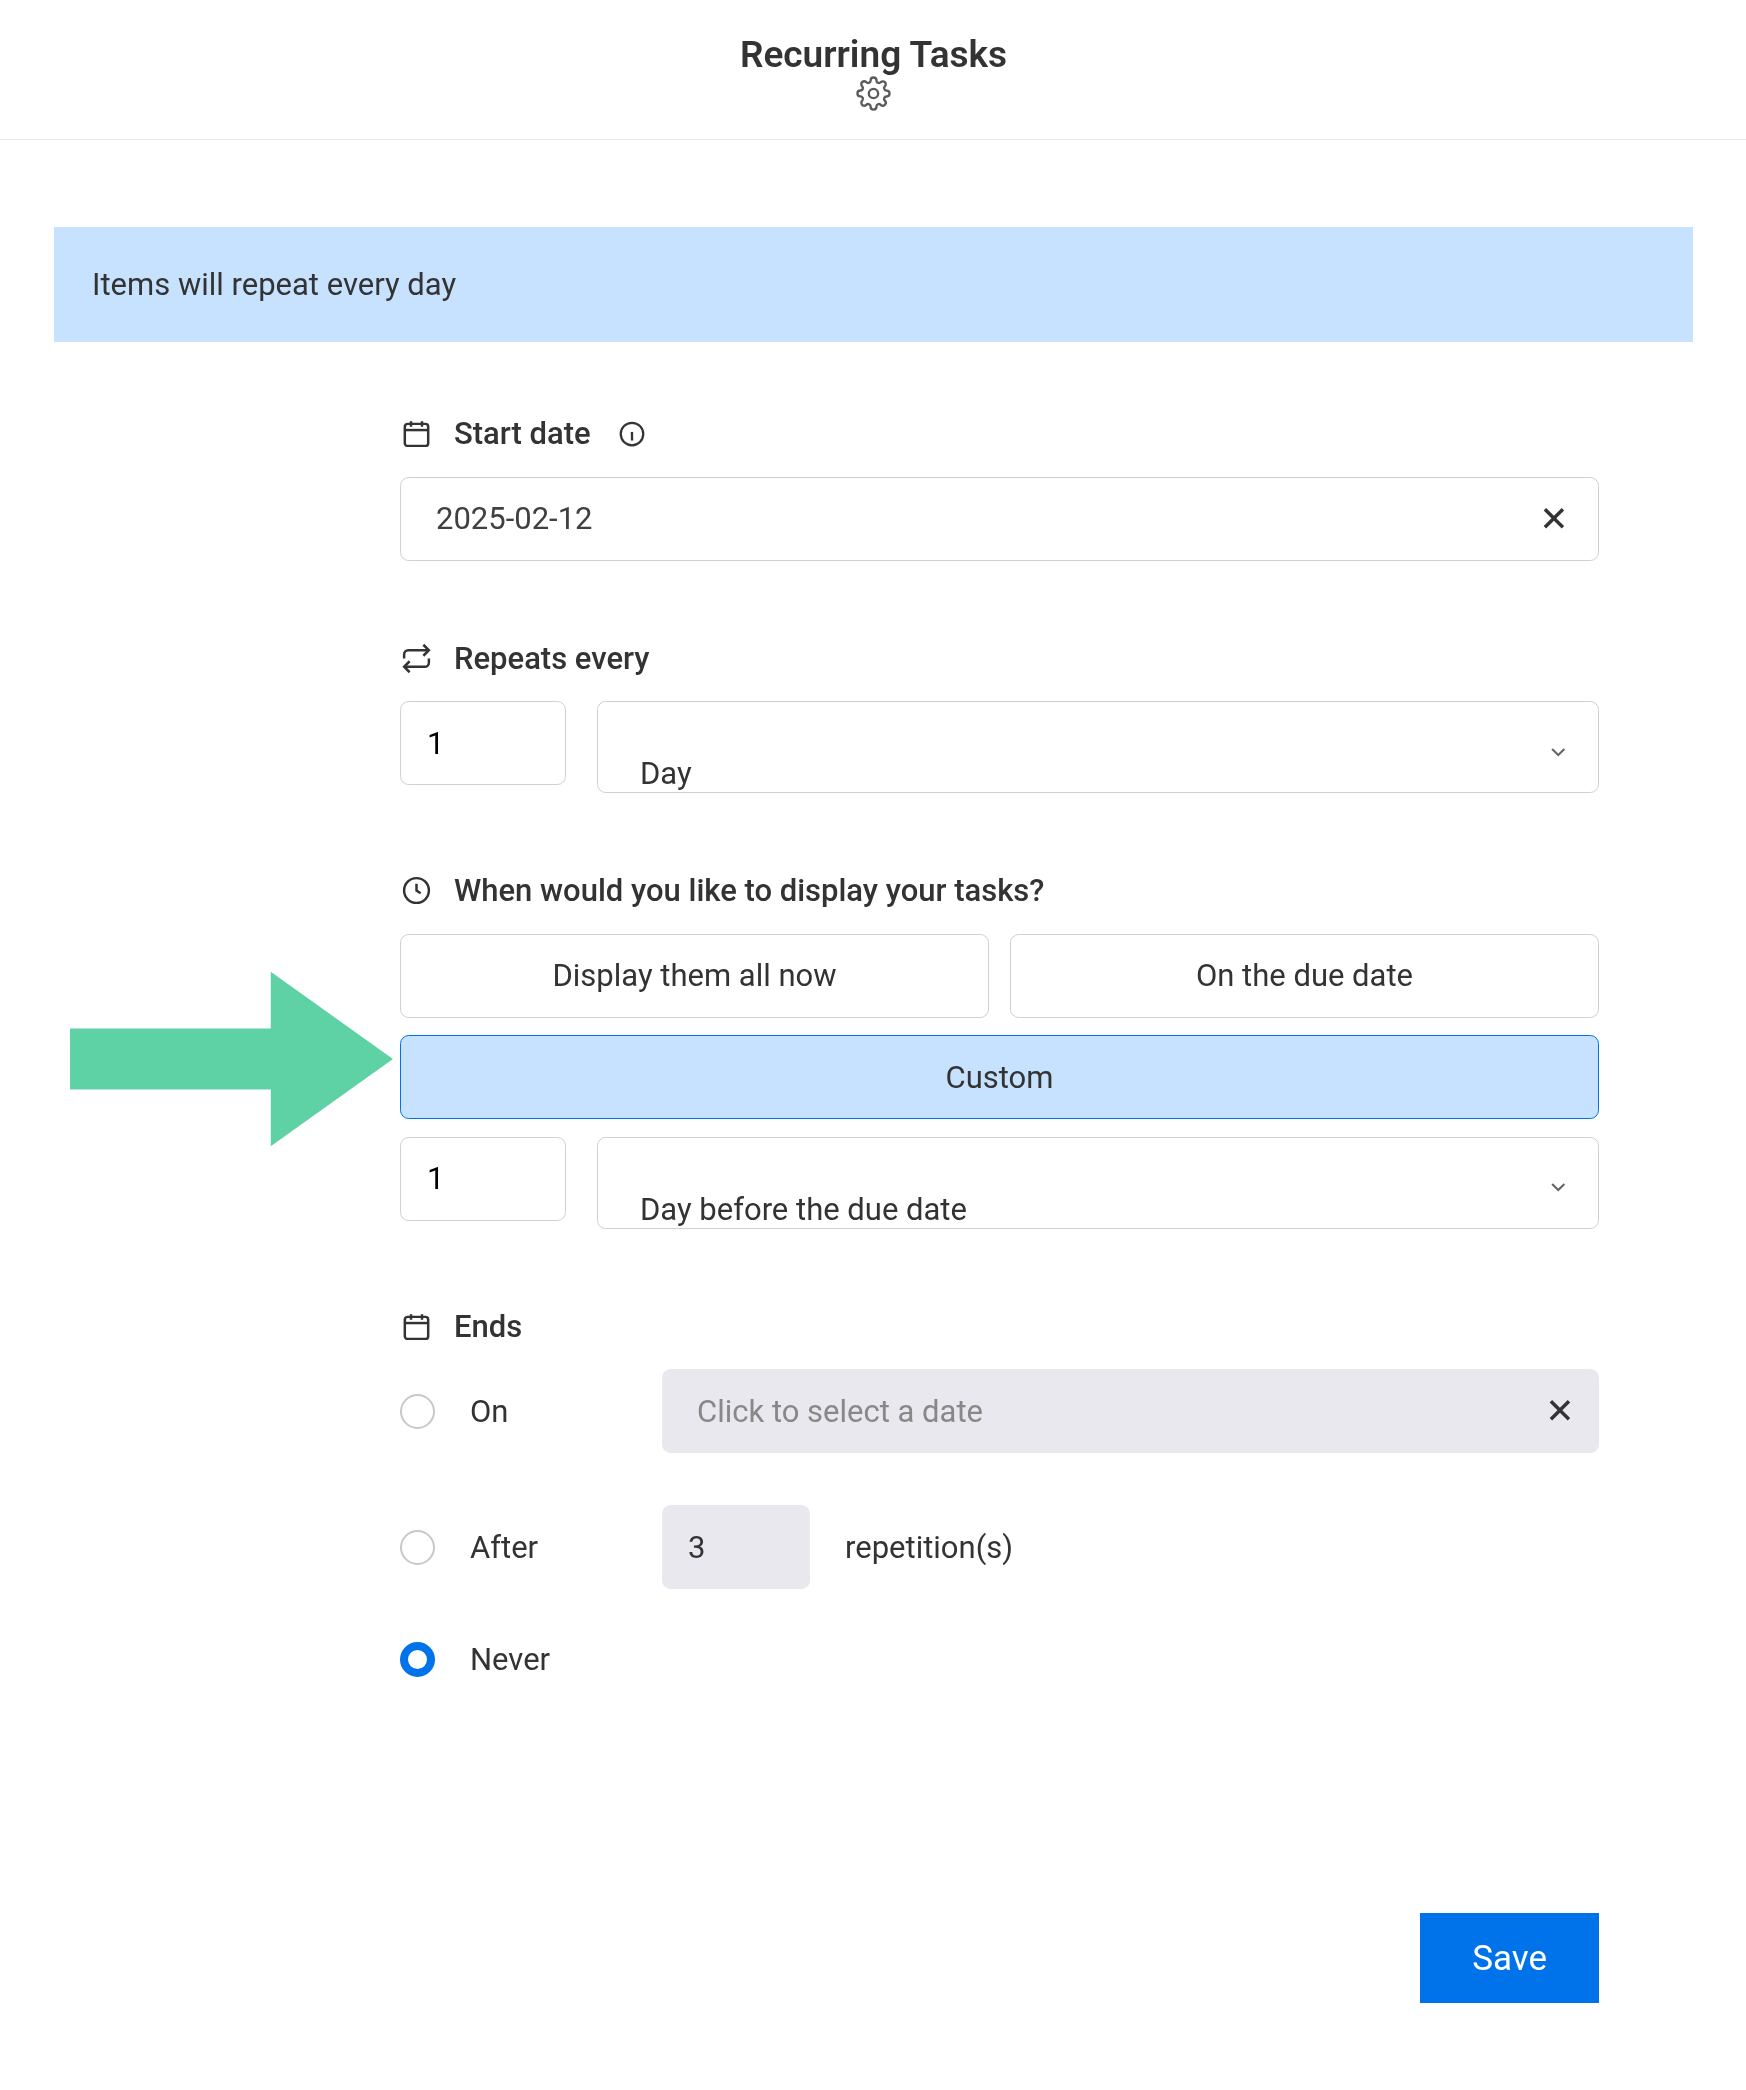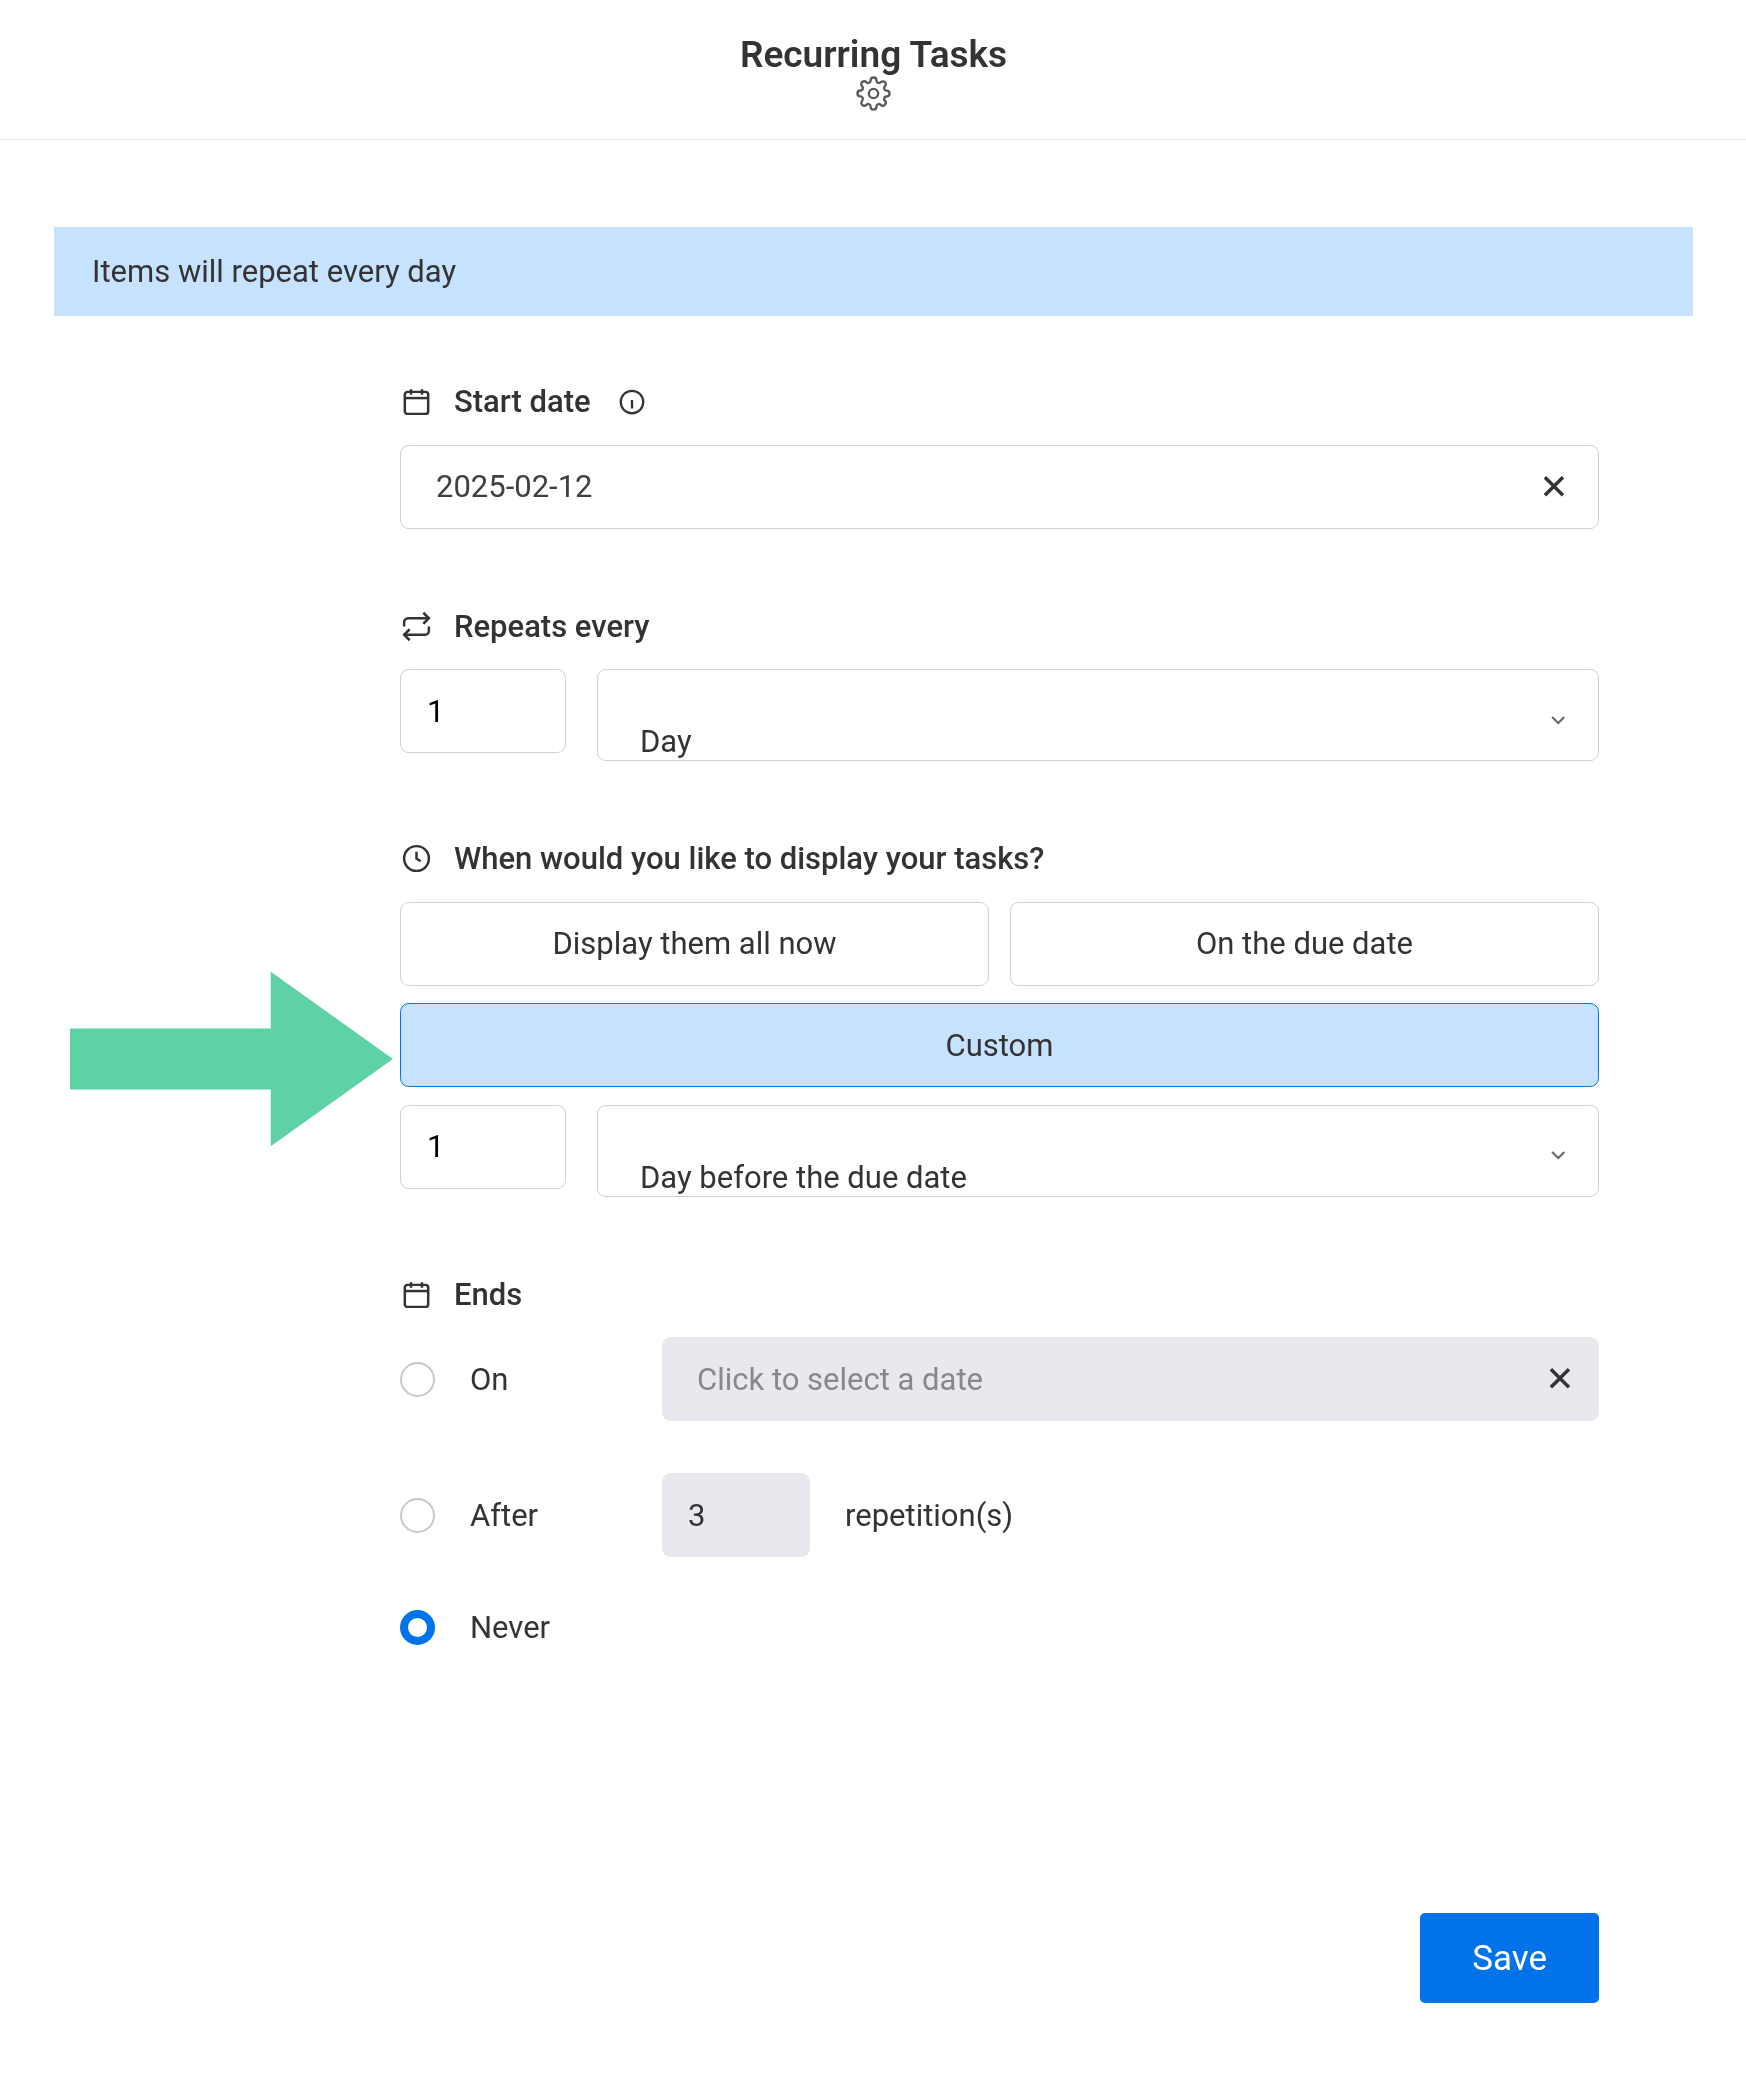--- a/index.html
+++ b/index.html
@@ -29,23 +29,23 @@
     font-weight: 600;
     color: #333;
   }
   .gear {
     width: 35px;
     height: 35px;
     color: #5a5a5a;
     cursor: pointer;
   }
   .banner {
-    margin: 87px 54px 8px 54px;
+    margin: 87px 54px 14px 54px;
     background: #c7e2ff;
-    padding: 26px 38px;
+    padding: 39px 38px;
     font-size: 31px;
     color: #333;
   }
   .form {
     position: relative;
     margin-left: 400px;
     margin-right: 148px;
     padding-top: 59px;
   }
   .field-label {
@@ -228,21 +228,21 @@
 
   .footer {
     position: absolute;
     right: 148px;
     bottom: 87px;
   }
   .save-btn {
     background: #0073ea;
     color: #fff;
     border: none;
-    border-radius: 5px;
+    border-radius: 0;
     font-size: 35px;
     padding: 24.5px 52px;
     cursor: pointer;
   }
 
   input, button { font-family: inherit; }
 </style>
 </head>
 <body>
 

